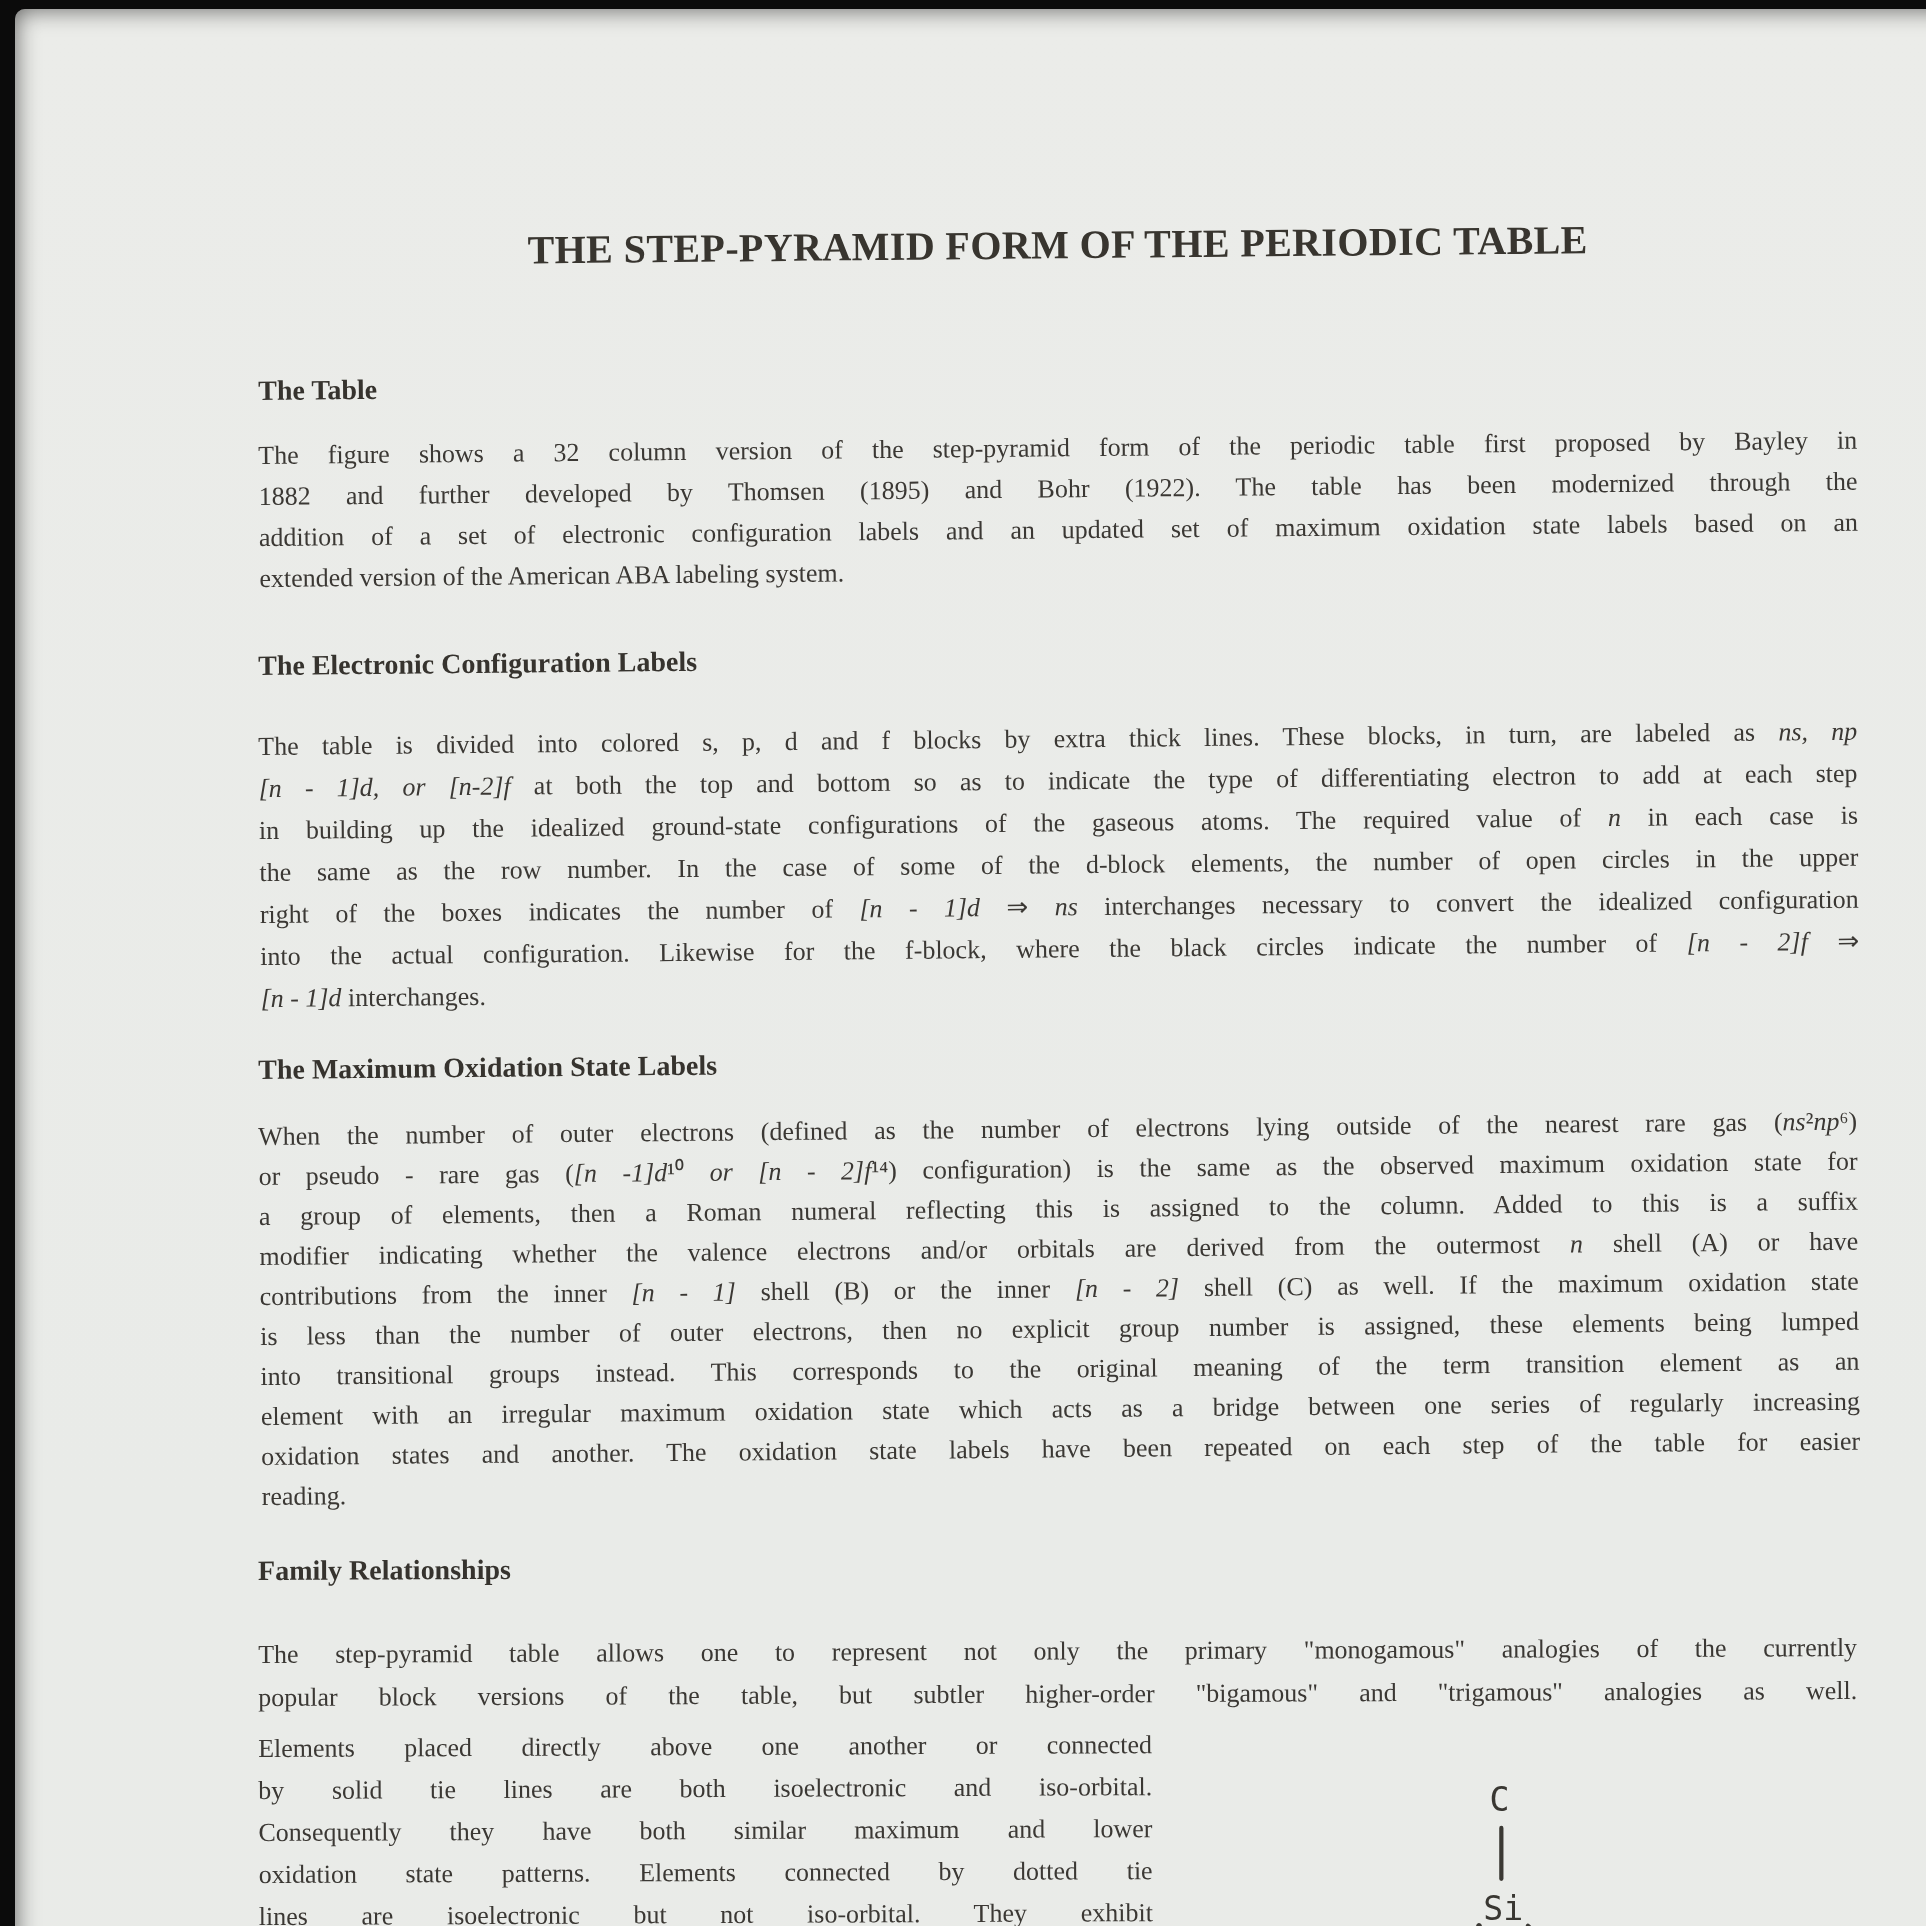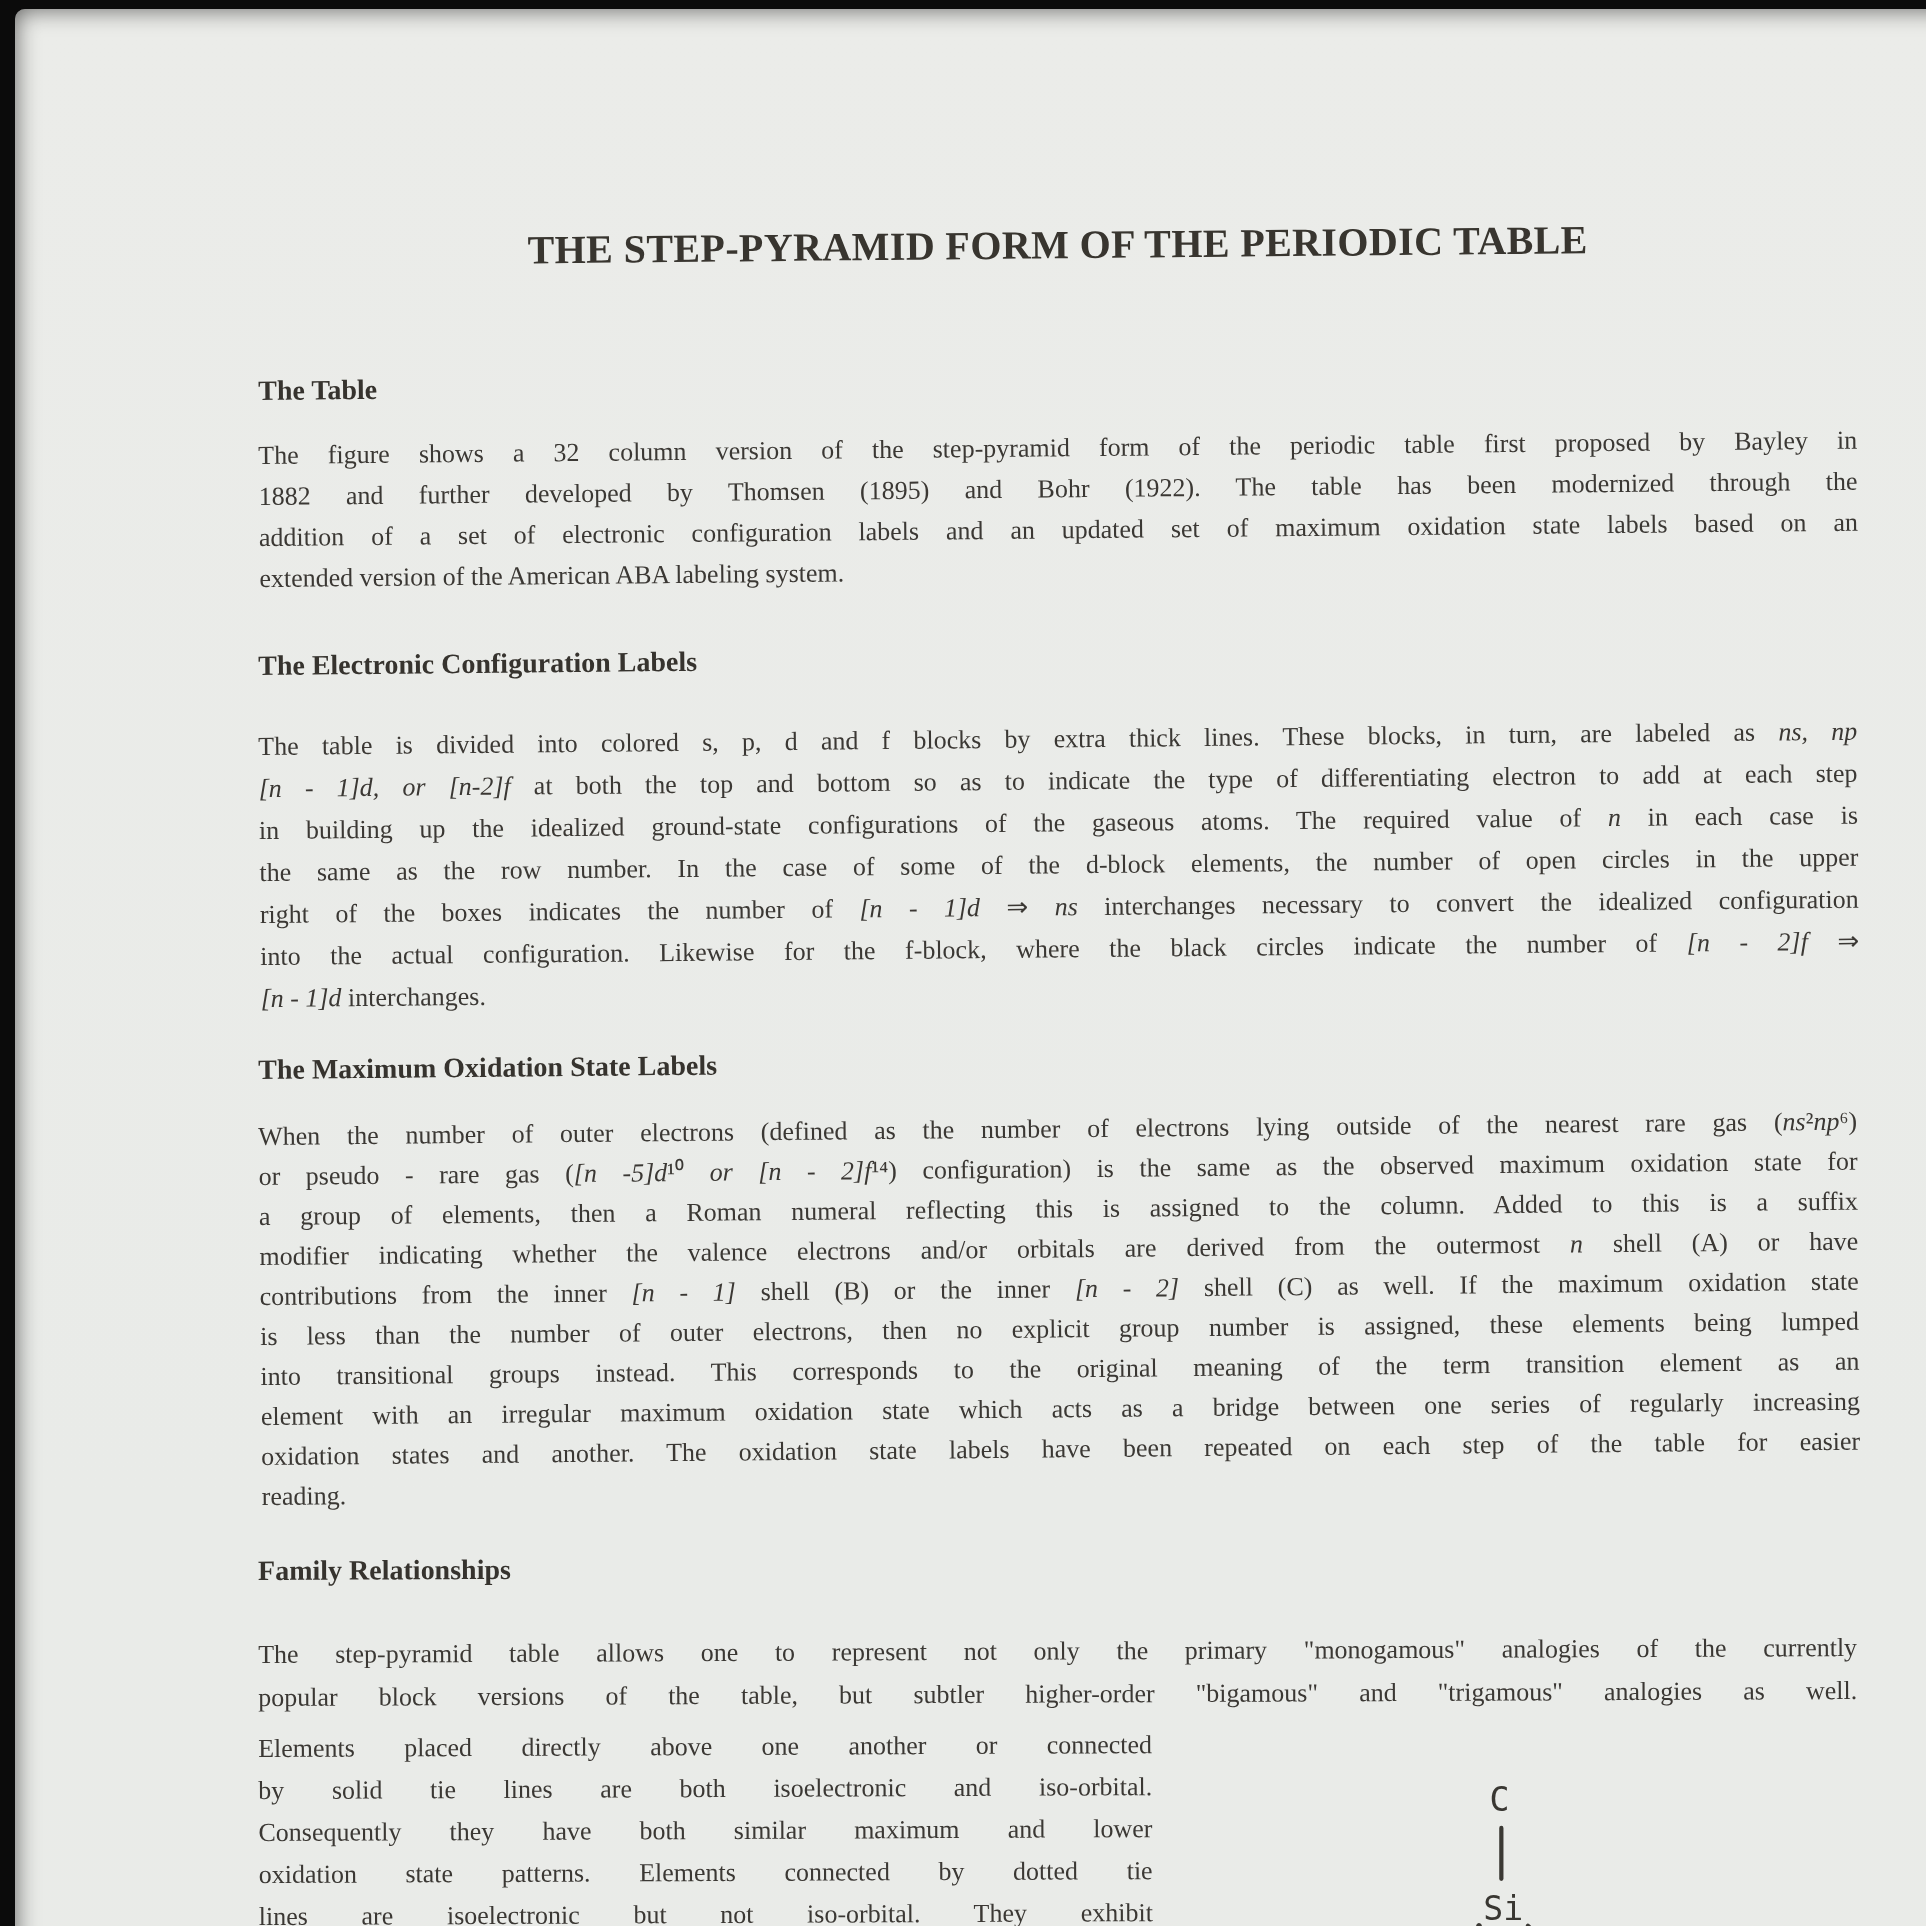--- a/index.html
+++ b/index.html
@@ -63,21 +63,21 @@
     <div class="ln j">the same as the row number. In the case of some of the d-block elements, the number of open circles in the upper</div>
     <div class="ln j">right of the boxes indicates the number of <em>[n - 1]d</em> ⇒ <em>ns</em> interchanges necessary to convert the idealized configuration</div>
     <div class="ln j">into the actual configuration. Likewise for the f-block, where the black circles indicate the number of <em>[n - 2]f</em> ⇒</div>
     <div class="ln jl"><em>[n - 1]d</em> interchanges.</div>
   </div>
 
   <div class="blk heading t1" style="left:243px;top:1045px;">The Maximum Oxidation State Labels</div>
 
   <div class="blk para lh105 t1" style="left:243px;top:1108px;">
     <div class="ln j">When the number of outer electrons (defined as the number of electrons lying outside of the nearest rare gas (<em>ns</em>²<em>np</em>⁶)</div>
-    <div class="ln j">or pseudo - rare gas (<em>[n -5]d</em>¹⁰ <em>or [n - 2]f</em>¹⁴) configuration) is the same as the observed maximum oxidation state for</div>
+    <div class="ln j">or pseudo - rare gas (<em>[n -1]d</em>¹⁰ <em>or [n - 2]f</em>¹⁴) configuration) is the same as the observed maximum oxidation state for</div>
     <div class="ln j">a group of elements, then a Roman numeral reflecting this is assigned to the column. Added to this is a suffix</div>
     <div class="ln j">modifier indicating whether the valence electrons and/or orbitals are derived from the outermost <em>n</em> shell (A) or have</div>
     <div class="ln j">contributions from the inner <em>[n - 1]</em> shell (B) or the inner <em>[n - 2]</em> shell (C) as well. If the maximum oxidation state</div>
     <div class="ln j">is less than the number of outer electrons, then no explicit group number is assigned, these elements being lumped</div>
     <div class="ln j">into transitional groups instead. This corresponds to the original meaning of the term transition element as an</div>
     <div class="ln j">element with an irregular maximum oxidation state which acts as a bridge between one series of regularly increasing</div>
     <div class="ln j">oxidation states and another. The oxidation state labels have been repeated on each step of the table for easier</div>
     <div class="ln jl">reading.</div>
   </div>
 

